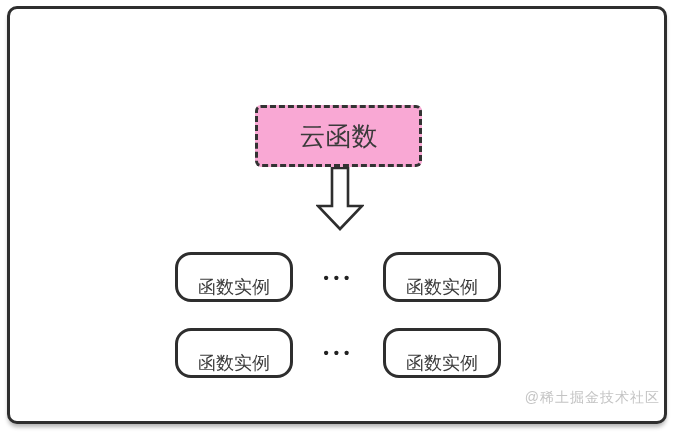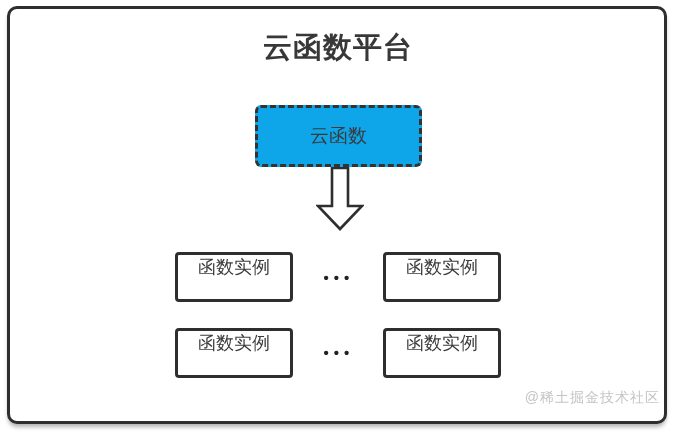--- a/index.html
+++ b/index.html
@@ -40,44 +40,44 @@
   }
   .dashed-box {
     position: absolute;
     left: 255px;
     top: 105px;
     width: 167px;
     height: 62px;
     box-sizing: border-box;
     border: 3px dashed #333333;
     border-radius: 6px;
-    background: #0ea5e9;
+    background: #f9a8d4;
     display: flex;
     align-items: center;
     justify-content: center;
-    font-size: 19px;
+    font-size: 26px;
     color: #3a3a3a;
   }
   .down-arrow {
     position: absolute;
     left: 316px;
     top: 167px;
     width: 48px;
     height: 64px;
   }
   .instance-box {
     position: absolute;
     width: 118px;
     height: 50px;
     box-sizing: border-box;
     border: 3px solid #2e2e2e;
-    border-radius: 4px;
+    border-radius: 16px;
     background: #ffffff;
     display: flex;
-    align-items: flex-start;
+    align-items: flex-end;
     justify-content: center;
     font-size: 18px;
     color: #3a3a3a;
   }
   .box-r1c1 { left: 175px; top: 252px; }
   .box-r1c2 { left: 383px; top: 252px; }
   .box-r2c1 { left: 175px; top: 328px; }
   .box-r2c2 { left: 383px; top: 328px; }
   .ellipsis {
     position: absolute;
@@ -101,21 +101,20 @@
     letter-spacing: 1px;
   }
 </style>
 </head>
 <body>
 
 <div class="canvas">
 
   <div class="frame"></div>
 
-  <div class="title">云函数平台</div>
 
   <div class="dashed-box">
     <span>云函数</span>
   </div>
 
   <svg class="down-arrow" viewBox="0 0 48 64" xmlns="http://www.w3.org/2000/svg">
     <polygon points="16,1 32,1 32,39 46,39 24,62 2,39 16,39" fill="#ffffff" stroke="#2e2e2e" stroke-width="2.6" stroke-linejoin="miter"></polygon>
   </svg>
 
   <div class="instance-box box-r1c1">

